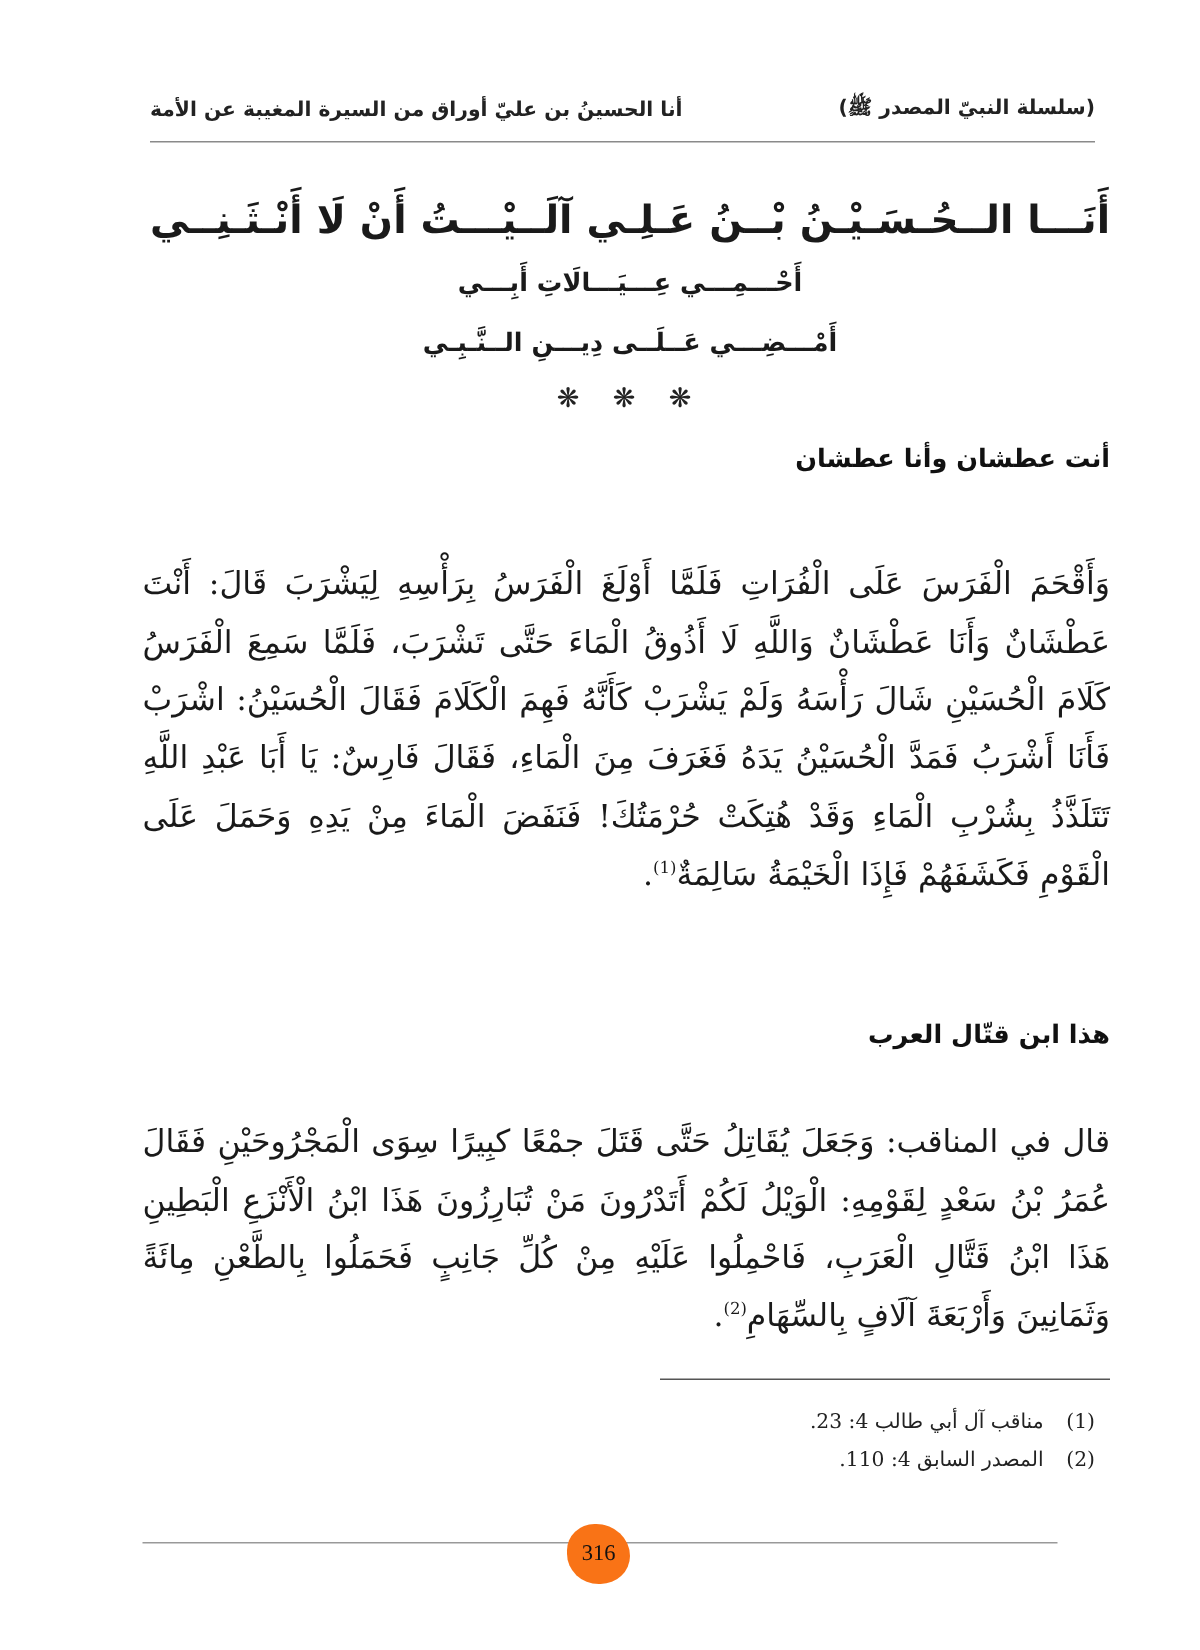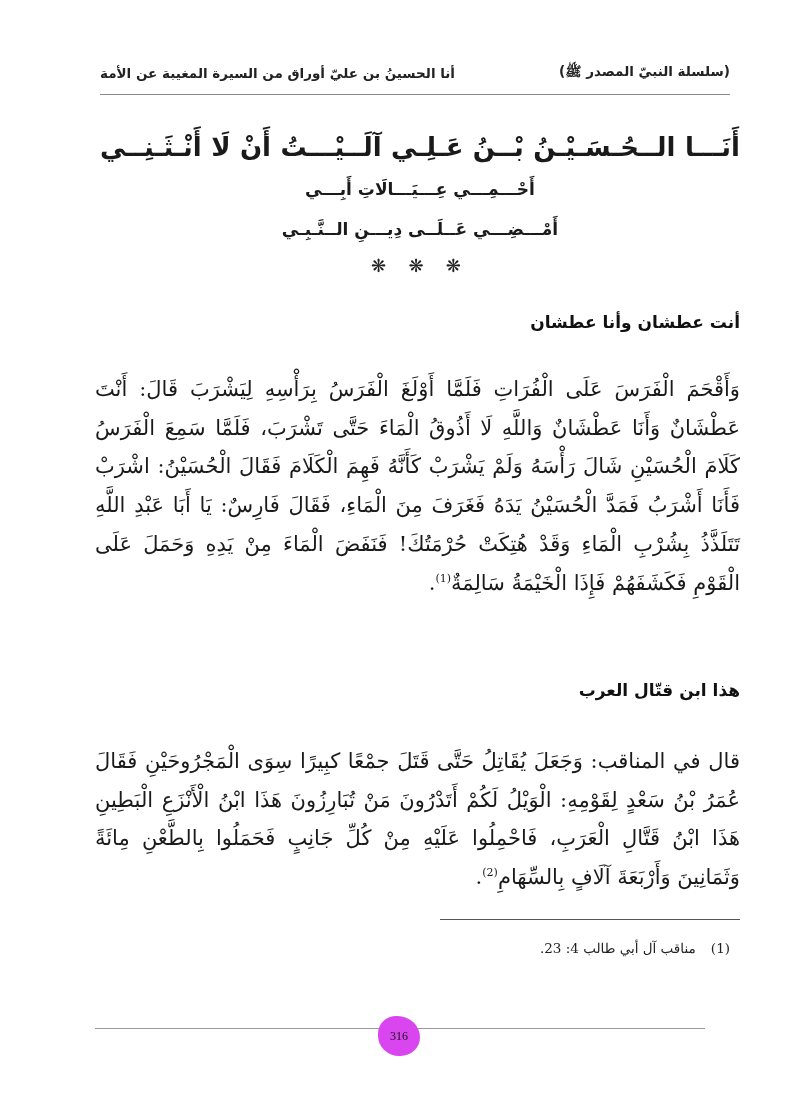--- a/index.html
+++ b/index.html
@@ -24,57 +24,61 @@
                font-family: "DejaVu Serif", serif; font-size: 21px; line-height: 38.7px; color: #1a1a1a; margin-top: 20px; }
   .body-para sup { font-size: 11px; vertical-align: super; line-height: 0; }
 
   .footnote-rule { position: absolute; top: 919px; left: 440px; width: 300px; height: 1px; background: #555; }
   .footnotes { position: absolute; top: 936px; left: 400px; width: 330px; text-align: right;
                font-family: "DejaVu Serif", serif; font-size: 13.5px; line-height: 25px; color: #222; }
   .footnotes .num { display: inline-block; min-width: 30px; }
 
   .page-footer { position: absolute; top: 1028px; left: 95px; width: 610px; height: 1px; background: #999; }
   .page-num { position: absolute; top: 1016px; left: 378px; width: 42px; height: 40px;
-              background: #d946ef; border-radius: 45% 55% 48% 52%;
+              background: #f97316; border-radius: 45% 55% 48% 52%;
               display: flex; align-items: center; justify-content: center;
-              font-family: "Liberation Serif", serif; font-size: 12px; color: #111; direction: ltr; text-align: right; }
+              font-family: "Liberation Serif", serif; font-size: 15px; color: #111; direction: ltr; text-align: right; }
 </style>
 </head>
 <body>
 
 <div class="page">
 
   <div class="running-header">
     <span>(سلسلة النبيّ المصدر ﷺ)</span>
     <span>أنا الحسينُ بن عليّ أوراق من السيرة المغيبة عن الأمة</span>
   </div>
   <div class="header-rule"></div>
 
   <div class="poem">
     <div class="line1">أَنَـــا الــحُـسَـيْـنُ بْــنُ عَـلِـي    آلَــيْـــتُ  أَنْ  لَا  أَنْـثَـنِــي</div>
     <div class="line">أَحْـــمِـــي عِـــيَـــالَاتِ أَبِـــي</div>
     <div class="line">أَمْـــضِـــي عَــلَــى دِيـــنِ الــنَّـبِـي</div>
     <div class="stars">❋ ❋ ❋</div>
   </div>
 
-  <div class="section-title" style="top:312px;text-align:right;">أنت عطشان وأنا عطشان</div>
+  <div class="section-title" style="top:296px;text-align:right;">أنت عطشان وأنا عطشان</div>
   <div class="body-para" style="top:350px;">
     <span>وَأَقْحَمَ الْفَرَسَ عَلَى الْفُرَاتِ فَلَمَّا أَوْلَغَ الْفَرَسُ بِرَأْسِهِ لِيَشْرَبَ قَالَ: أَنْتَ عَطْشَانٌ وَأَنَا عَطْشَانٌ وَاللَّهِ لَا أَذُوقُ الْمَاءَ حَتَّى تَشْرَبَ، فَلَمَّا سَمِعَ الْفَرَسُ كَلَامَ الْحُسَيْنِ شَالَ رَأْسَهُ وَلَمْ يَشْرَبْ كَأَنَّهُ فَهِمَ الْكَلَامَ فَقَالَ الْحُسَيْنُ: اشْرَبْ فَأَنَا أَشْرَبُ فَمَدَّ الْحُسَيْنُ يَدَهُ فَغَرَفَ مِنَ الْمَاءِ، فَقَالَ فَارِسٌ: يَا أَبَا عَبْدِ اللَّهِ تَتَلَذَّذُ بِشُرْبِ الْمَاءِ وَقَدْ هُتِكَتْ حُرْمَتُكَ! فَنَفَضَ الْمَاءَ مِنْ يَدِهِ وَحَمَلَ عَلَى الْقَوْمِ فَكَشَفَهُمْ فَإِذَا الْخَيْمَةُ سَالِمَةٌ</span><sup>(1)</sup><span>.</span>
   </div>
 
   <div class="section-title" style="top:680px;">هذا ابن قتّال العرب</div>
   <div class="body-para" style="top:722px;">
     <span>قال في المناقب: وَجَعَلَ يُقَاتِلُ حَتَّى قَتَلَ جمْعًا كبِيرًا سِوَى الْمَجْرُوحَيْنِ فَقَالَ عُمَرُ بْنُ سَعْدٍ لِقَوْمِهِ: الْوَيْلُ لَكُمْ أَتَدْرُونَ مَنْ تُبَارِزُونَ هَذَا ابْنُ الْأَنْزَعِ الْبَطِينِ هَذَا ابْنُ قَتَّالِ الْعَرَبِ، فَاحْمِلُوا عَلَيْهِ مِنْ كُلِّ جَانِبٍ فَحَمَلُوا بِالطَّعْنِ مِائَةً وَثَمَانِينَ وَأَرْبَعَةَ آلَافٍ بِالسِّهَامِ</span><sup>(2)</sup><span>.</span>
   </div>
 
   <div class="footnote-rule"></div>
   <div class="footnotes">
     <div>
       <span class="num">(1)</span>
       <span>مناقب آل أبي طالب 4: 23.</span>
     </div>
+    <div>
+      <span class="num">(2)</span>
+      <span>المصدر السابق 4: 110.</span>
+    </div>
   </div>
 
   <div class="page-footer"></div>
   <div class="page-num">
     <span>316</span>
   </div>
 </div>
 
 </body></html>

